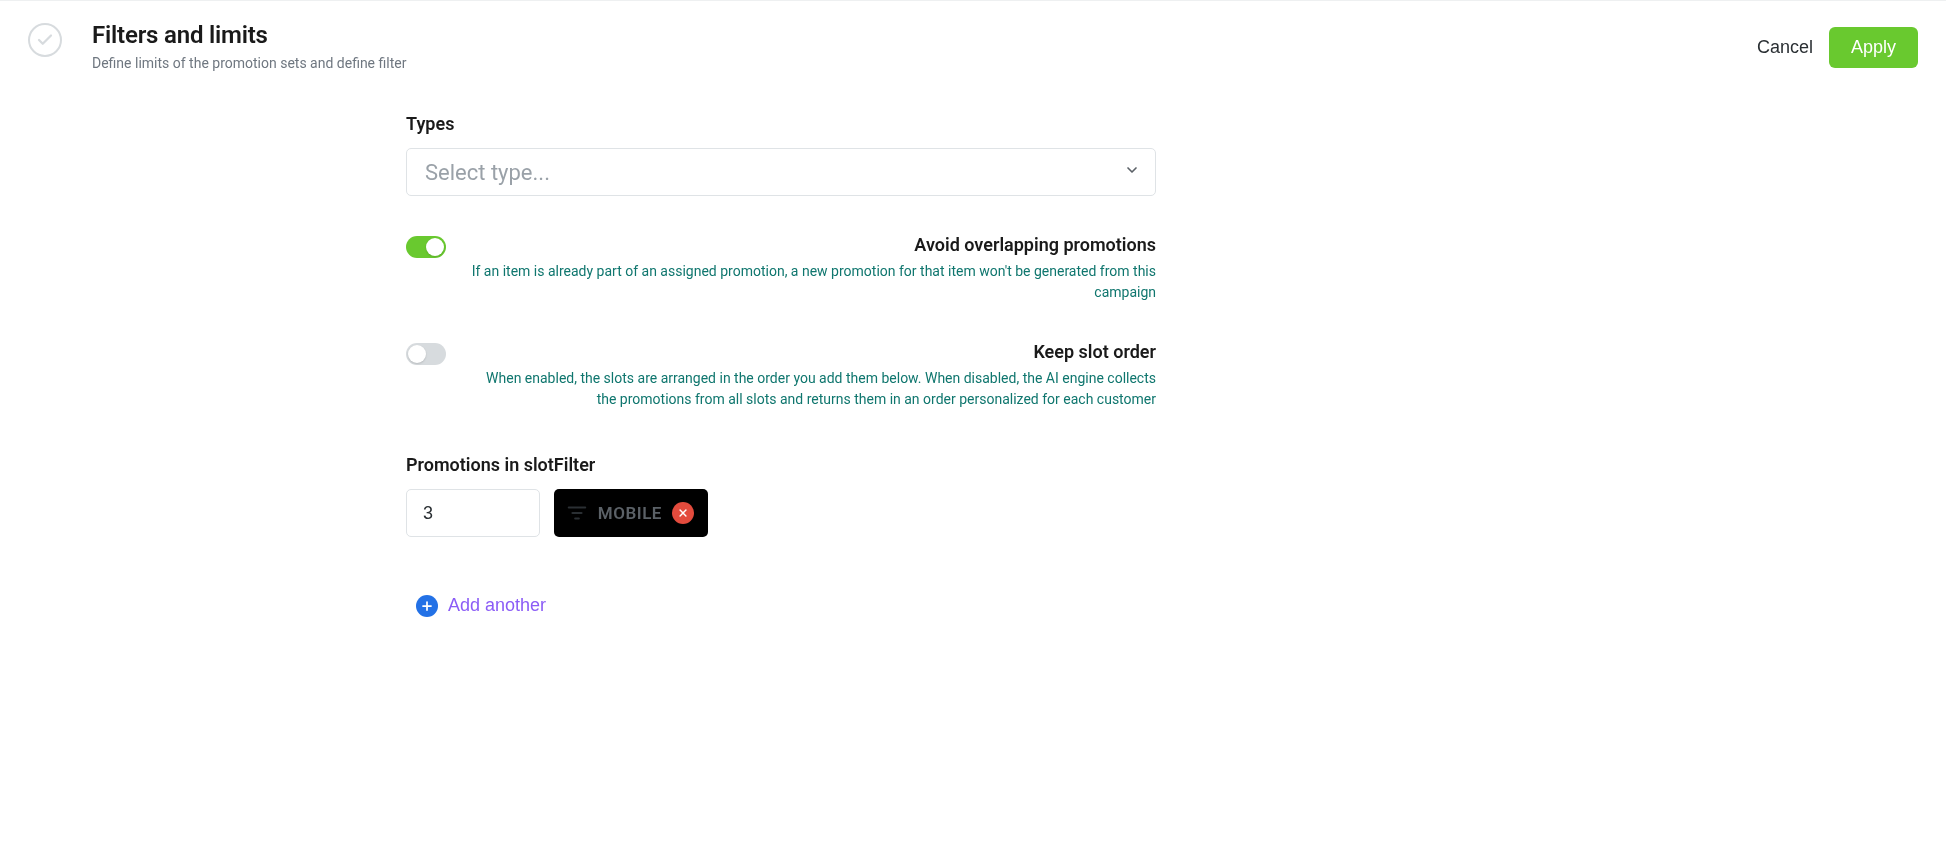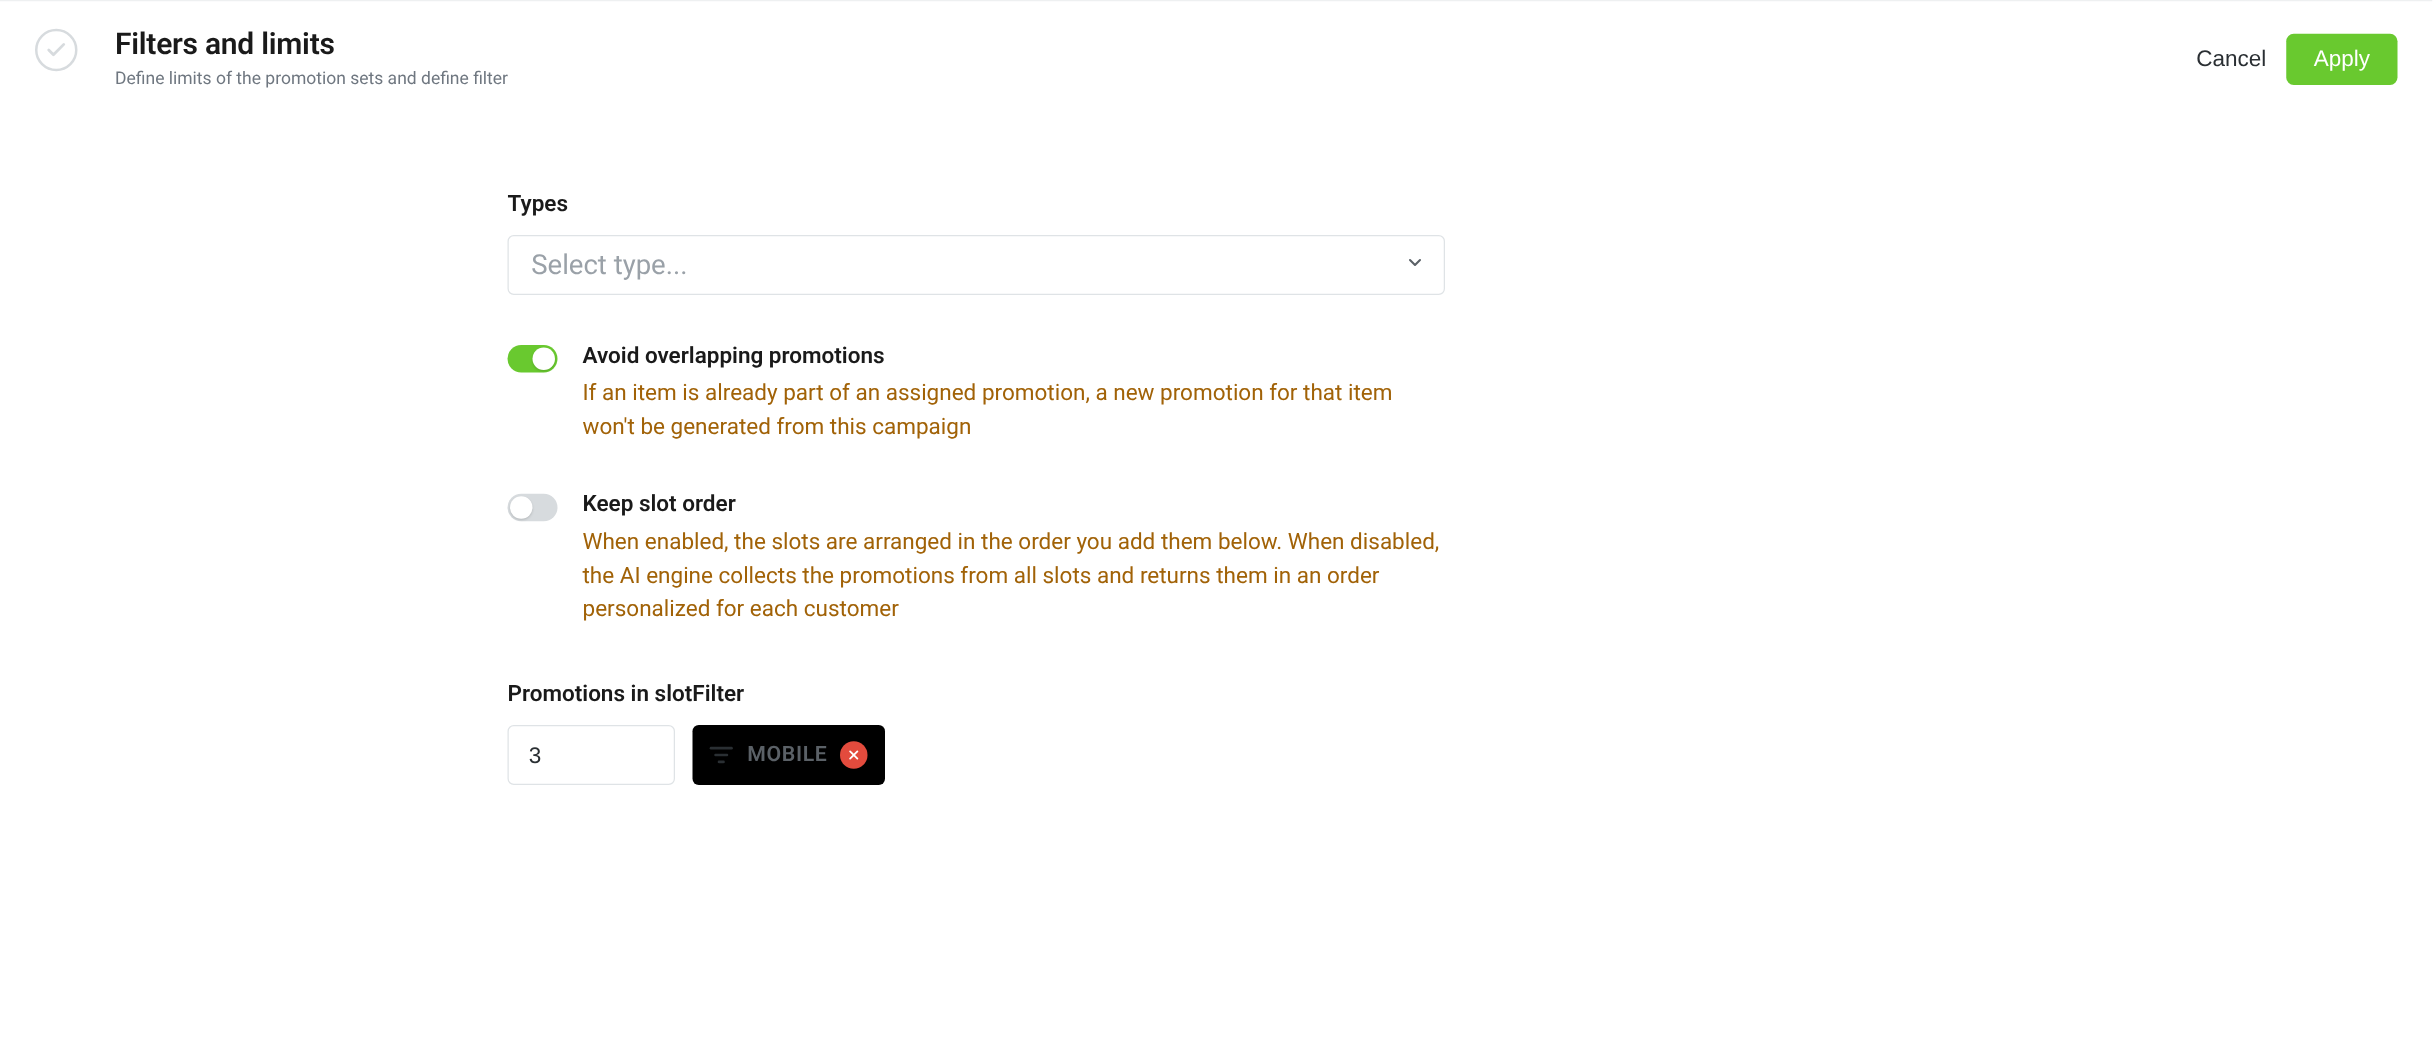--- a/index.html
+++ b/index.html
@@ -67,21 +67,21 @@
     font-size: 18px;
     font-weight: 500;
     padding: 10px 22px;
     border-radius: 6px;
     cursor: pointer;
   }
 
   .form-area {
     width: 750px;
     margin-left: 406px;
-    margin-top: 82px;
+    margin-top: 42px;
   }
 
   .field-label {
     font-size: 18px;
     font-weight: 600;
     color: #1a1a1a;
     margin-bottom: 14px;
   }
   .select-wrap {
     position: relative;
@@ -107,20 +107,21 @@
     transform: translateY(-50%);
     pointer-events: none;
   }
   .select-chevron svg { width: 16px; height: 16px; }
 
   .toggle-row {
     display: flex;
     align-items: flex-start;
     margin-top: 38px;
     gap: 20px;
+    text-align: right;
   }
   .toggle {
     width: 40px;
     height: 22px;
     border-radius: 11px;
     position: relative;
     cursor: pointer;
     flex-shrink: 0;
     margin-top: 2px;
   }
@@ -138,22 +139,22 @@
   .toggle.on .knob { right: 2px; }
   .toggle.off .knob { left: 2px; }
   .toggle-text { max-width: 690px; }
   .toggle-title {
     font-size: 18px;
     font-weight: 600;
     color: #1a1a1a;
     margin-bottom: 6px;
   }
   .toggle-desc {
-    font-size: 18px;
-    color: #a16207;
+    font-size: 14px;
+    color: #0f766e;
     line-height: 1.5;
   }
 
   .slot-row {
     display: flex;
     margin-top: 44px;
   }
   .slot-col .field-label { margin-bottom: 14px; }
   .num-input {
     width: 134px;

